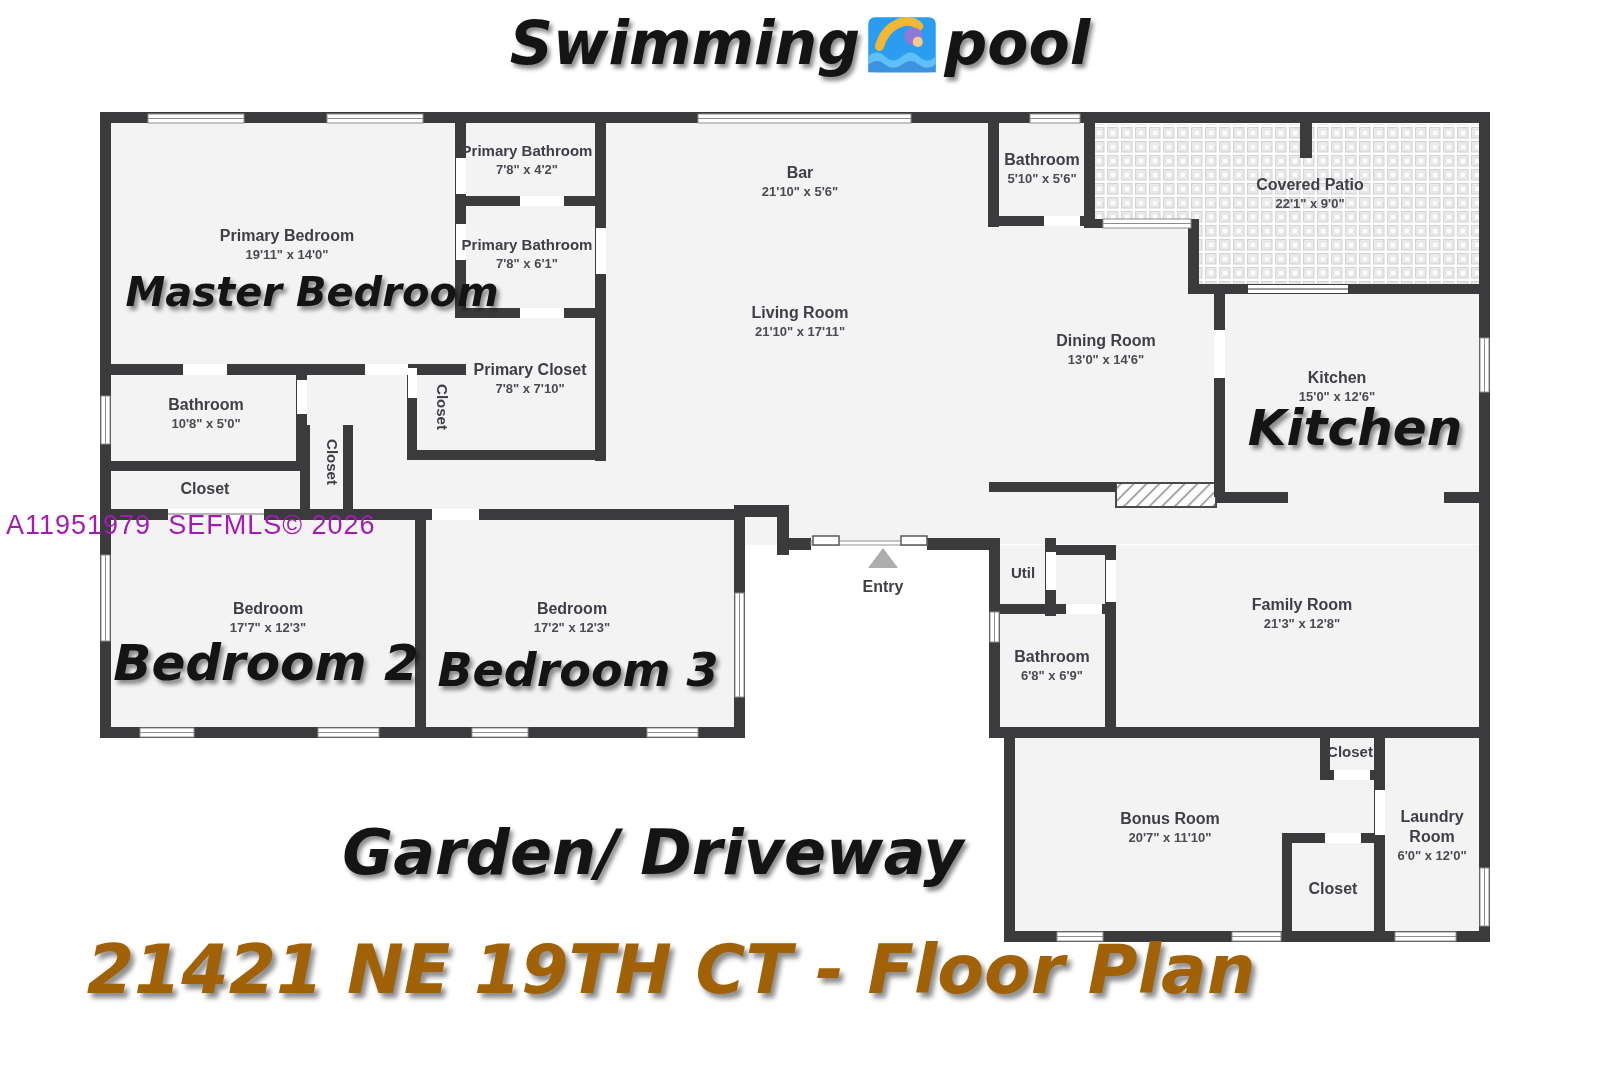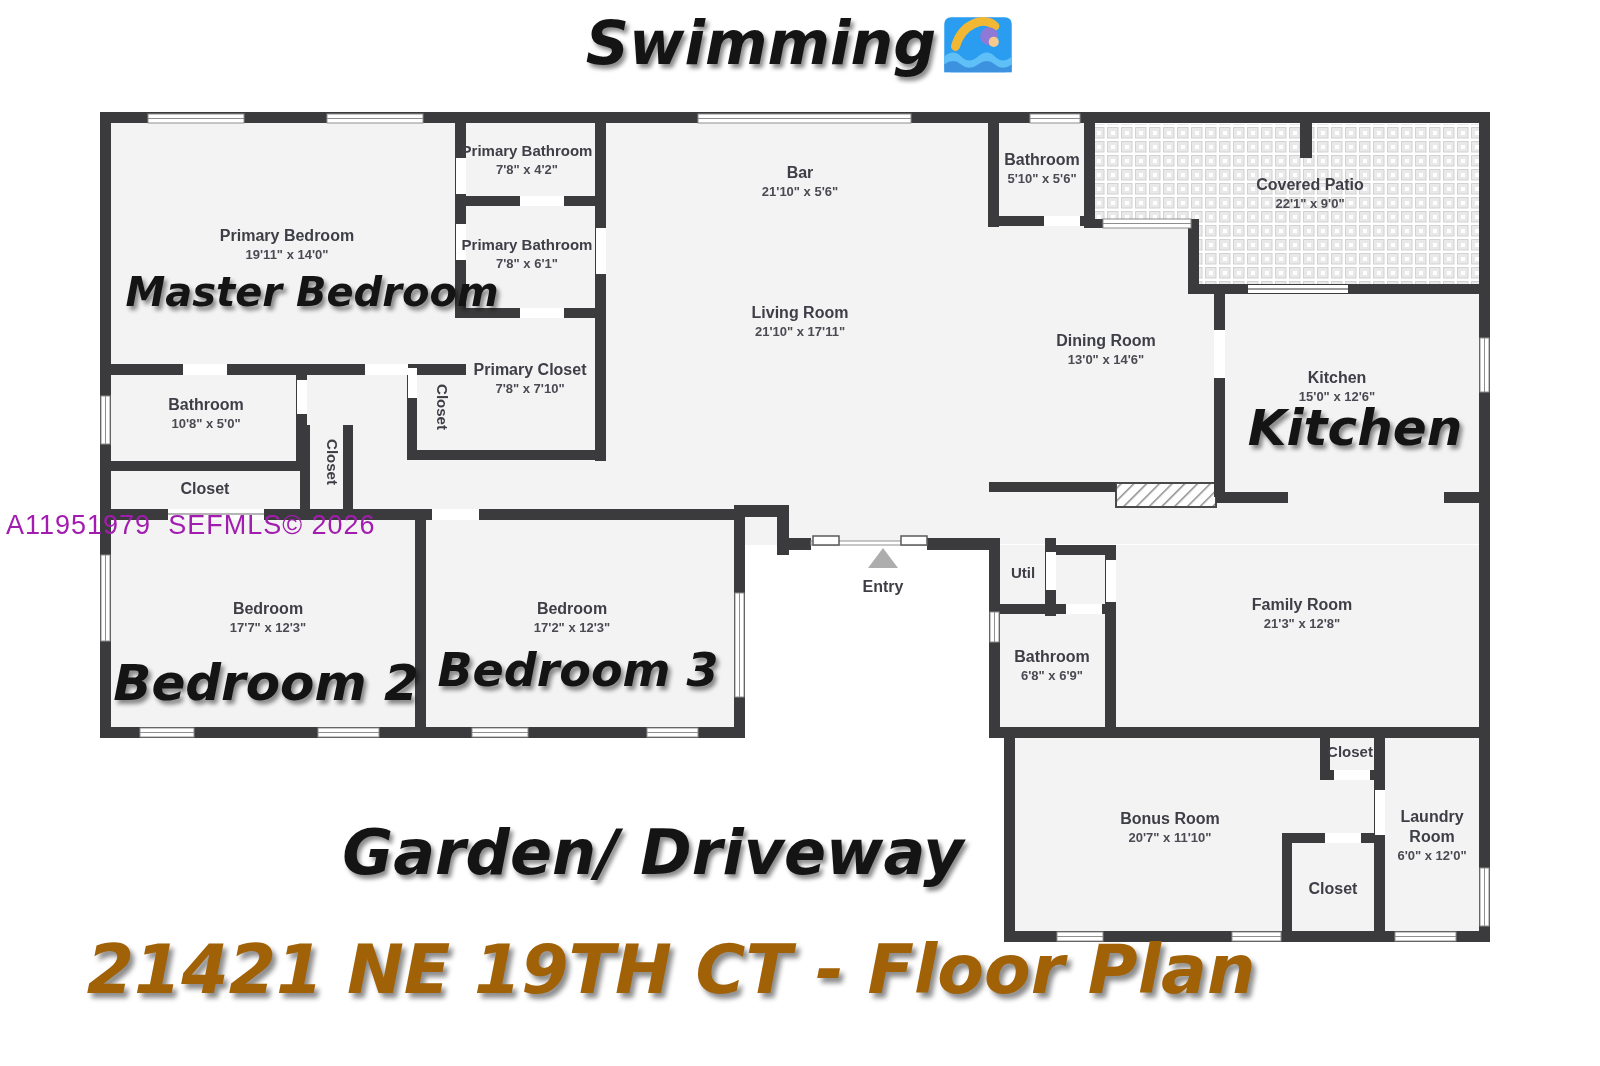--- a/index.html
+++ b/index.html
@@ -15,21 +15,21 @@
   #top-title{position:absolute;left:0;right:0;top:8px;display:flex;justify-content:center;
              align-items:center;gap:6px;}
   #top-title .t{font-family:"DejaVu Sans",sans-serif;font-style:italic;font-weight:700;
                 font-size:60px;color:#141414;text-shadow:3px 4px 4px rgba(0,0,0,0.45);}
   #bottom-title{position:absolute;left:26px;top:930px;width:1290px;text-align:center;
                 font-family:"DejaVu Sans",sans-serif;font-style:italic;font-weight:700;
                 font-size:68px;color:#a16207;text-shadow:4px 5px 5px rgba(0,0,0,0.45);white-space:nowrap;}
   #garden-label{left:630px;top:852px;font-size:62px;margin-left:23px;}
   #hand-master{left:288px;top:292px;font-size:40px;padding-left:48px;}
   #hand-kitchen{left:1355px;top:428px;font-size:50px;}
-  #hand-bedroom2{left:266px;top:663px;font-size:50px;margin-top:20px;}
+  #hand-bedroom2{left:266px;top:663px;font-size:50px;}
   #hand-bedroom3{left:578px;top:670px;font-size:46px;}
   #hand-bedroom4{left:1172px;top:768px;font-size:44px;}
   #watermark{position:absolute;left:6px;top:510px;font-family:"Liberation Sans",sans-serif;
              font-size:27px;font-weight:400;color:#a21caf;letter-spacing:1px;white-space:pre;}
 </style>
 </head>
 <body>
 
 <div id="stage">
 
@@ -238,20 +238,21 @@
   <div id="top-title">
     <span class="t">Swimming</span>
     <svg width="72" height="64" viewBox="0 0 64 56">
       <rect x="2" y="5" width="60" height="49" rx="6" fill="#2b9df0"></rect>
       <path d="M2 40 q8 -7 15 0 t15 0 t15 0 t15 0 v14 h-60 z" fill="#5fc0f7"></path>
       <path d="M2 47 q8 -6 15 0 t15 0 t15 0 t15 0 v7 h-60 z" fill="#2f7fd4" opacity="0.7"></path>
       <path d="M12 31 C 18 10, 38 4, 47 13" stroke="#f2b834" stroke-width="8" fill="none" stroke-linecap="round"></path>
       <circle cx="42" cy="22" r="8" fill="#8f79d6"></circle>
       <circle cx="46" cy="27" r="4.5" fill="#f6c98f"></circle>
     </svg>
+    <span class="t">pool</span>
   </div>
 
   <div class="hand" id="hand-master">Master Bedroom</div>
   <div class="hand" id="hand-kitchen">Kitchen</div>
   <div class="hand" id="hand-bedroom2">Bedroom 2</div>
   <div class="hand" id="hand-bedroom3">Bedroom 3</div>
   <div class="hand" id="garden-label">Garden/ Driveway</div>
 
   <div id="watermark">A11951979  SEFMLS© 2026</div>
 

